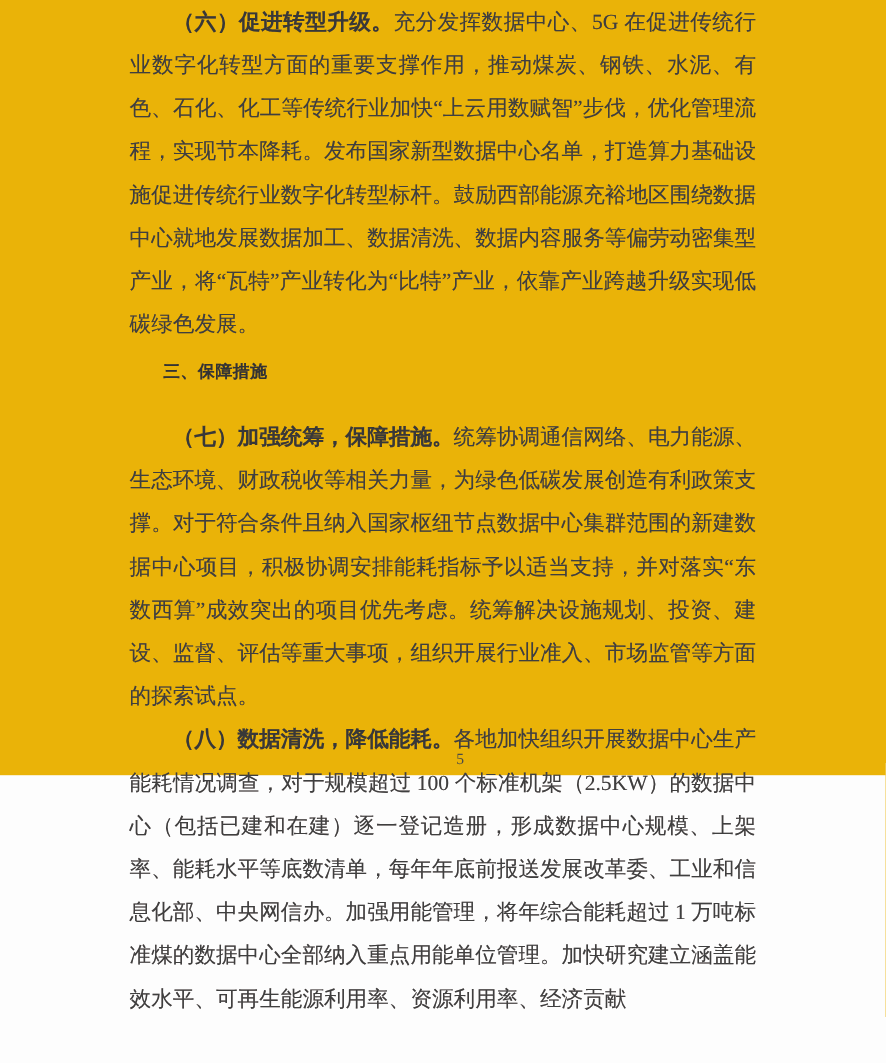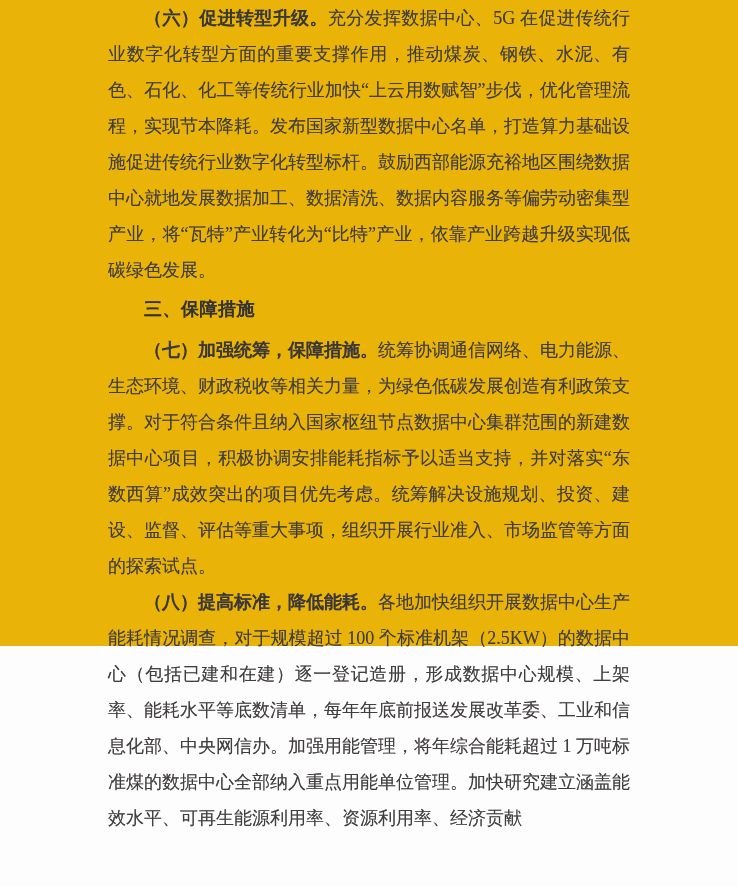--- a/index.html
+++ b/index.html
@@ -34,24 +34,24 @@
   }
   .para {
     margin: 0;
     text-indent: 2em;
   }
   .lead {
     font-weight: bold;
     color: #383838;
   }
   .heading {
-    margin: 3px 0 5px 0;
+    margin: 3px 0 19px 0;
     text-indent: 2em;
     font-family: "Liberation Sans", "DejaVu Sans", sans-serif;
-    font-size: 18px;
+    font-size: 14px;
     font-weight: bold;
     letter-spacing: 0.5px;
     line-height: 36px;
     color: #333333;
   }
   .page-number {
     position: absolute;
     left: 0;
     bottom: 5px;
     width: 100%;
@@ -67,18 +67,18 @@
 
 <div class="page">
   <div class="content">
 
     <p class="para"><span class="lead">（六）促进转型升级。</span><span>充分发挥数据中心、5G 在促进传统行业数字化转型方面的重要支撑作用，推动煤炭、钢铁、水泥、有色、石化、化工等传统行业加快“上云用数赋智”步伐，优化管理流程，实现节本降耗。发布国家新型数据中心名单，打造算力基础设施促进传统行业数字化转型标杆。鼓励西部能源充裕地区围绕数据中心就地发展数据加工、数据清洗、数据内容服务等偏劳动密集型产业，将“瓦特”产业转化为“比特”产业，依靠产业跨越升级实现低碳绿色发展。</span></p>
 
     <h2 class="heading">三、保障措施</h2>
 
     <p class="para"><span class="lead">（七）加强统筹，保障措施。</span><span>统筹协调通信网络、电力能源、生态环境、财政税收等相关力量，为绿色低碳发展创造有利政策支撑。对于符合条件且纳入国家枢纽节点数据中心集群范围的新建数据中心项目，积极协调安排能耗指标予以适当支持，并对落实“东数西算”成效突出的项目优先考虑。统筹解决设施规划、投资、建设、监督、评估等重大事项，组织开展行业准入、市场监管等方面的探索试点。</span></p>
 
-    <p class="para"><span class="lead">（八）提高标准，降低能耗。</span><span>各地加快组织开展数据中心生产能耗情况调查，对于规模超过 100 个标准机架（2.5KW）的数据中心（包括已建和在建）逐一登记造册，形成数据中心规模、上架率、能耗水平等底数清单，每年年底前报送发展改革委、工业和信息化部、中央网信办。加强用能管理，将年综合能耗超过 1 万吨标准煤的数据中心全部纳入重点用能单位管理。加快研究建立涵盖能效水平、可再生能源利用率、资源利用率、经济贡献</span></p>
+    <p class="para"><span class="lead">（八）数据清洗，降低能耗。</span><span>各地加快组织开展数据中心生产能耗情况调查，对于规模超过 100 个标准机架（2.5KW）的数据中心（包括已建和在建）逐一登记造册，形成数据中心规模、上架率、能耗水平等底数清单，每年年底前报送发展改革委、工业和信息化部、中央网信办。加强用能管理，将年综合能耗超过 1 万吨标准煤的数据中心全部纳入重点用能单位管理。加快研究建立涵盖能效水平、可再生能源利用率、资源利用率、经济贡献</span></p>
 
   </div>
 
   <div class="page-number">5</div>
 </div>
 
 </body></html>

